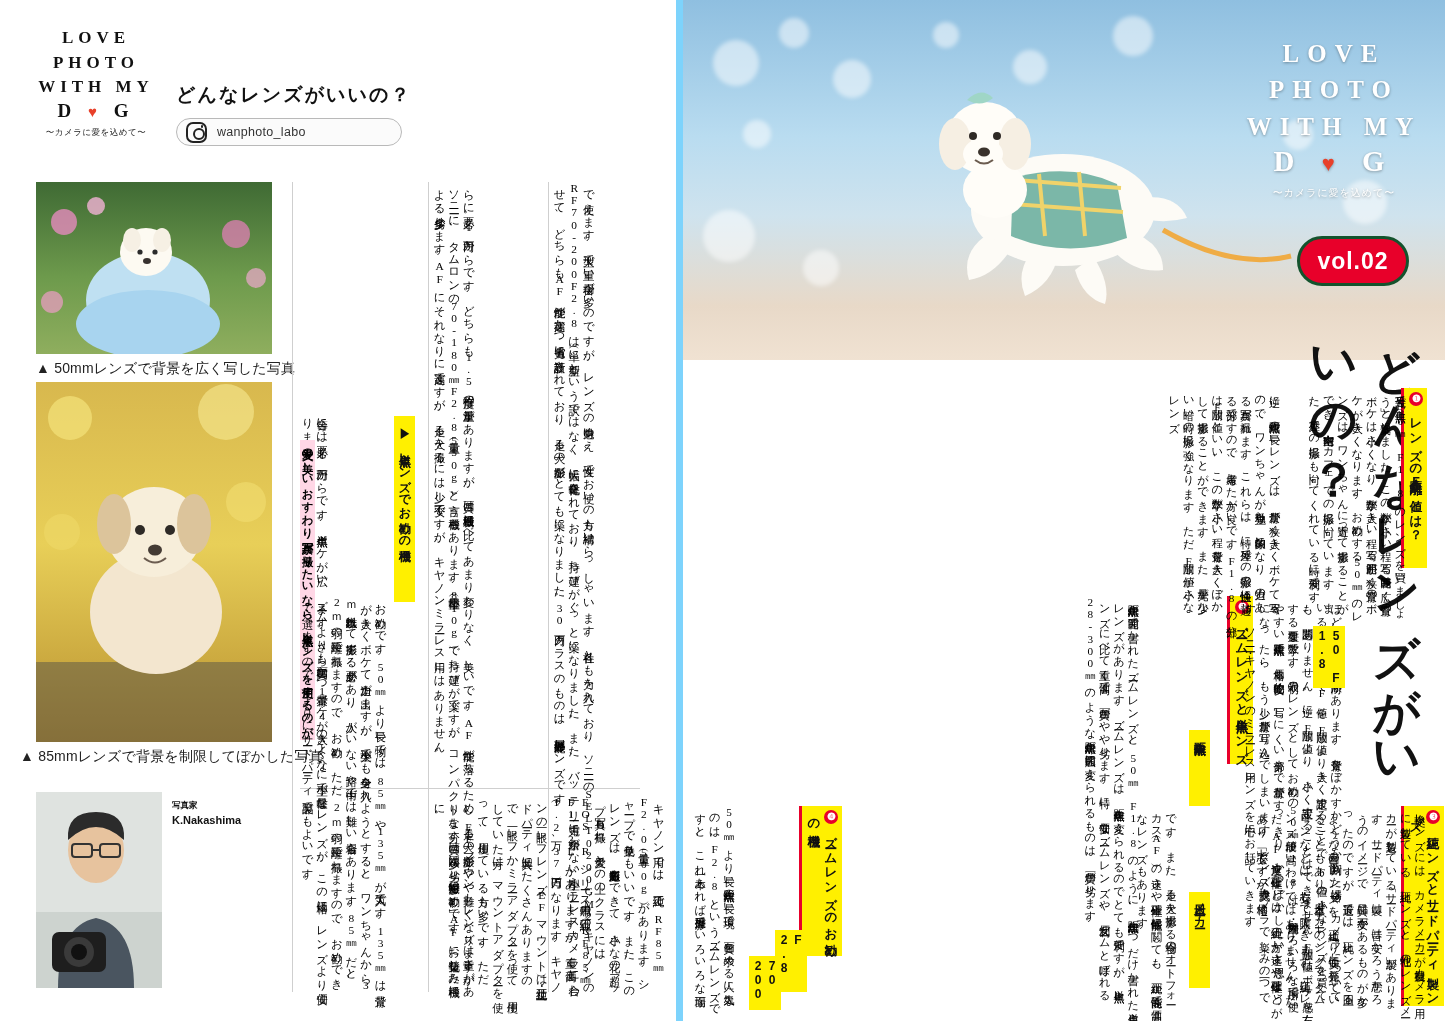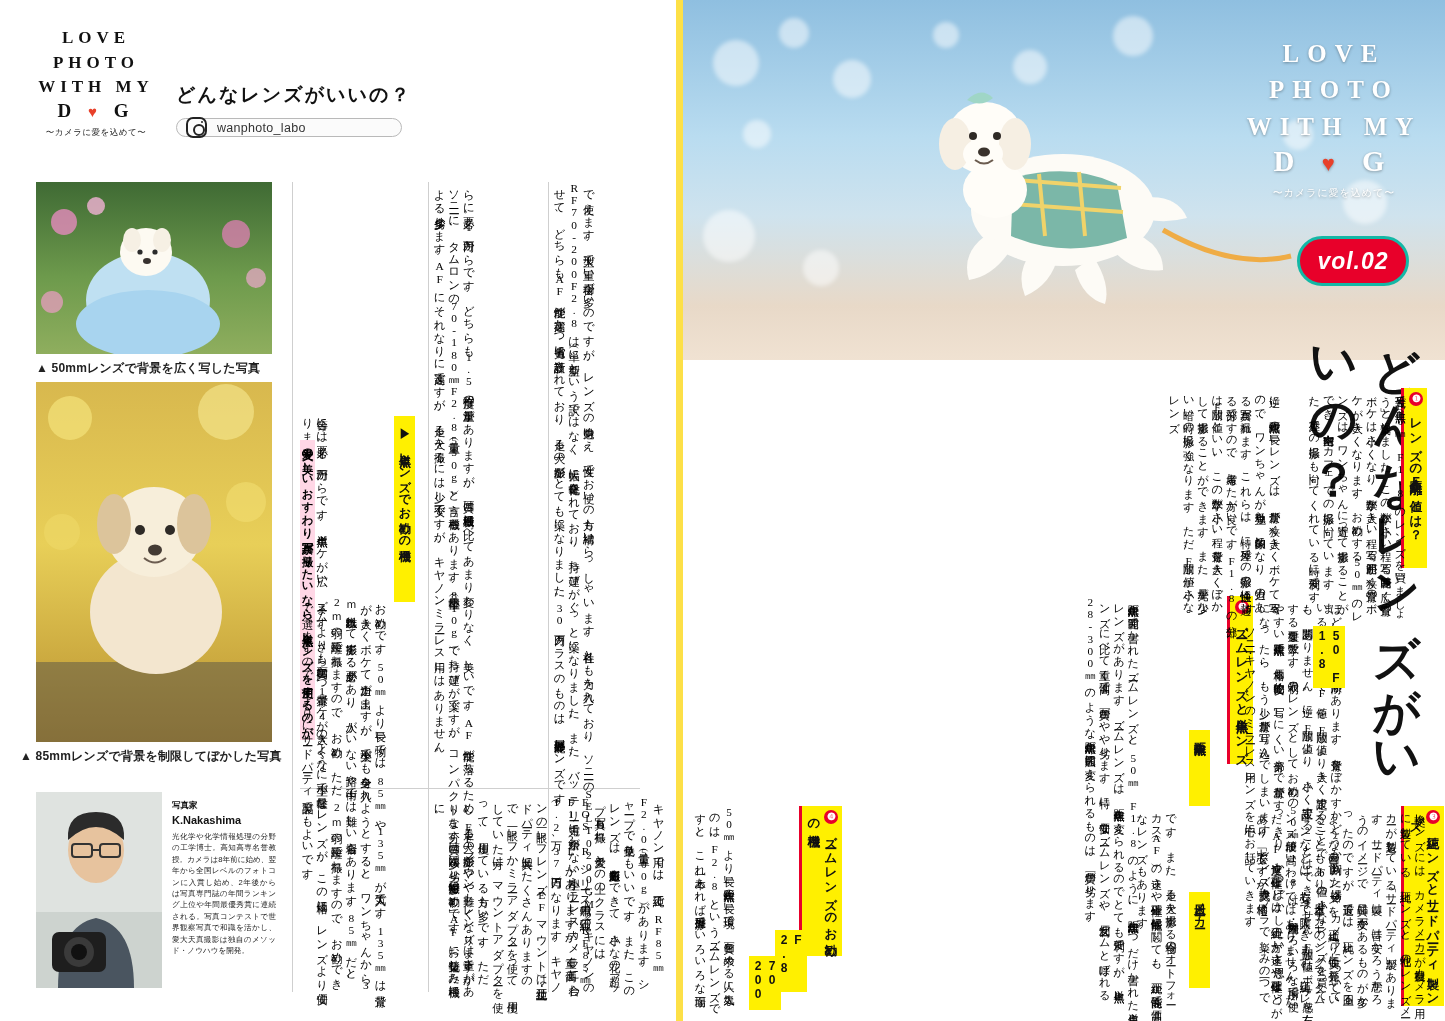--- a/index.html
+++ b/index.html
@@ -5,21 +5,21 @@
   * { box-sizing: border-box; }
   html, body {
     margin: 0; padding: 0;
     background: #d8d8d8;
     font-family: "Liberation Sans", sans-serif;
   }
   #page {
     position: relative;
     width: 1445px;
     height: 1021px;
-    background: #fde047;
+    background: #7dd3fc;
     overflow: hidden;
     padding-left: 36px;
   }
 
   
   .vtext {
     writing-mode: vertical-rl;
     text-orientation: upright;
     font-family: "Liberation Serif", serif;
     line-height: 1.28;
@@ -66,21 +66,21 @@
     color: #222;
     font-family: Liberation Serif, serif;
   }
   #left-title {
     position: absolute; left: 176px; top: 82px;
     font-size: 19px; font-weight: bold; letter-spacing: 2px;
     color: #111;
   }
   #insta-pill {
     position: absolute; left: 176px; top: 118px;
-    width: 226px; height: 19px;
+    width: 226px; height: 28px;
     border: 1px solid #b9b9b9;
     border-radius: 16px;
     background: #fbfbfb;
     display: flex; align-items: center;
   }
   #insta-icon {
     width: 21px; height: 21px; margin-left: 9px;
     border: 2px solid #222; border-radius: 7px;
     position: relative; flex: none;
   }
@@ -100,24 +100,23 @@
   }
 
   
   .photo {
     position: absolute;
     background: #cfcfcf;
     overflow: hidden;
   }
   .cap {
     position: absolute;
-    font-size: 12px;
+    font-size: 14px;
     color: #222;
     letter-spacing: .2px;
-    font-weight: bold;
   }
   #photo1 { left: 36px; top: 182px; width: 236px; height: 172px; }
   #cap1   { left: 36px; top: 360px; }
   #photo2 { left: 36px; top: 382px; width: 236px; height: 360px; }
   #cap2   { left: 20px; top: 748px; }
   #photo3 { left: 36px; top: 792px; width: 126px; height: 196px; }
 
   #author-block {
     position: absolute; left: 172px; top: 800px; width: 104px;
   }
@@ -176,22 +175,21 @@
   #logo-right .logo-dg { color:#fff; font-size: 29px; letter-spacing: 10px; }
   #logo-right .logo-sub { color:#fff; font-size: 10px; letter-spacing: 1px; margin-top: 8px; }
 
   #vol-badge {
     position: absolute; left: 614px; top: 236px;
     width: 112px; height: 50px;
     background: #e8002a; color: #fff;
     border-radius: 25px;
     display: flex; align-items: center; justify-content: center;
     font-size: 23px; font-weight: bold; letter-spacing: 1px;
-    border: 3px solid #14b8a6;
-    font-style: italic;
+    border: 3px solid #14532d;
   }
   #right-title {
     position: absolute; right: 16px; top: 316px;
     height: 470px;
     font-size: 47px; font-weight: bold;
     color: #111;
     writing-mode: vertical-rl;
     text-orientation: upright;
     letter-spacing: 3px;
     font-family: "Liberation Sans", sans-serif;
@@ -330,21 +328,20 @@
         <path d="M22 196 q0 -62 38 -70 q38 8 38 70z" fill="#4a5560"></path>
         <rect x="16" y="140" width="54" height="40" rx="7" fill="#1e1e1e"></rect>
         <circle cx="43" cy="160" r="15" fill="#3a3a3a"></circle>
         <circle cx="43" cy="160" r="8" fill="#111"></circle>
       </svg>
     </div>
 
     <div id="author-block">
       <div class="author-role">写真家</div>
       <div class="author-name">K.Nakashima</div>
-      <div class="author-bio">光化学や化学情報処理の分野の工学博士。高知高専名誉教授。カメラは8年前に始め、翌年から全国レベルのフォトコンに入賞し始め、2年後からは写真専門誌の年間ランキング上位や年間最優秀賞に連続される。写真コンテストで世界観察写真で和識を活かし、愛大天真撮影は独自のメソッド・ノウハウを開発。</div>
     </div>
 
     <div class="vsep" style="left:292px; top:182px; height:810px;"></div>
     <div class="vsep" style="left:428px; top:182px; height:810px;"></div>
     <div class="vsep" style="left:548px; top:182px; height:810px;"></div>
     <div class="hsep" style="left:300px; top:788px; width:340px;"></div>
 
     <div class="lcol" style="left:552px; width:120px;">
       <div class="vtext">で使えます。大型で重い場合が多いのですが、レンズの魅力ゆえ、女性でお使いの方も結構いらっしゃいます。各社とも力を入れており、ソニーのSELT0200GM2・キヤノンのRF70-200F2.8は（単に新型という訳ではなく、大幅に軽量化されており、持ち運びがぐっと楽になりました。また、バッテリー電力に余裕がない小型ミラーレスカメラに合わせて、どちらもAF性能が高速かつ省電力に新設計されており、走る犬の撮影がとても楽になりました。30万円クラスのものは、屋外撮影万能レンズです。</div>
     </div>

